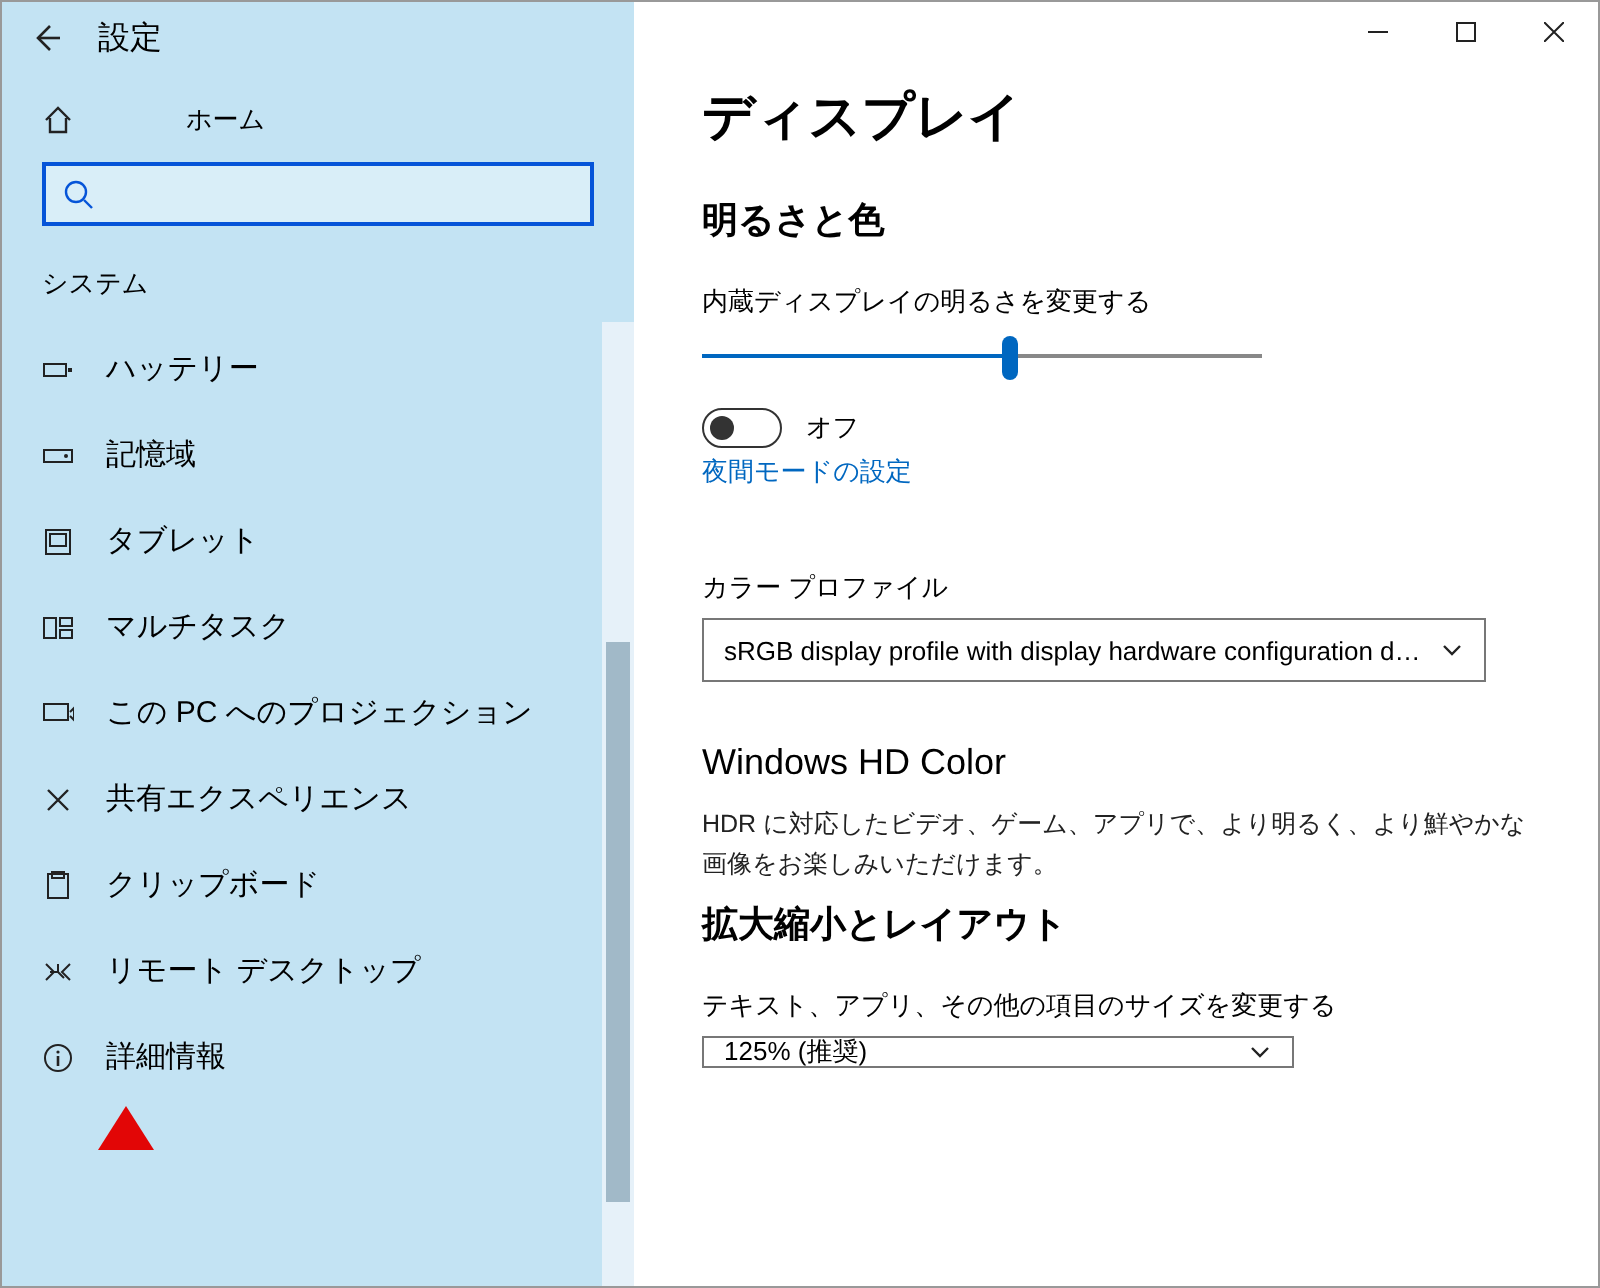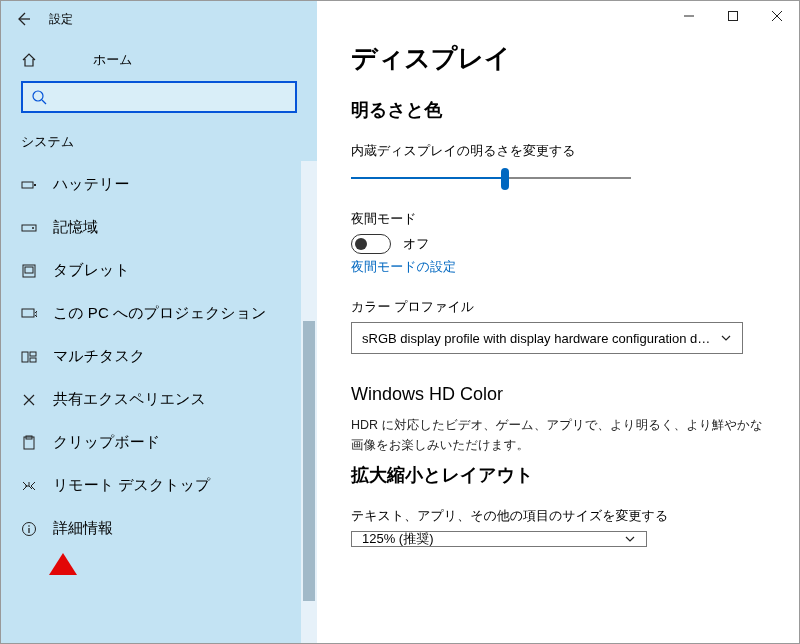--- a/index.html
+++ b/index.html
@@ -1,21 +1,21 @@
 <!DOCTYPE html>
 <html><head>
 <meta charset="utf-8">
 <style>
   * { box-sizing: border-box; margin: 0; padding: 0; font-family: "Yu Gothic UI", "Segoe UI", sans-serif; }
   body { width: 800px; height: 644px; overflow: hidden; background: #fff; border: 1px solid #999; }
   .window { display: flex; height: 100%; }
   .sidebar { width: 316px; background: #c3e3f3; display: flex; flex-direction: column; position: relative; }
   .titlebar-left { height: 36px; display: flex; align-items: center; padding-left: 12px; gap: 16px; }
   .back-btn { width: 20px; height: 20px; display: flex; align-items: center; justify-content: center; cursor: pointer; }
-  .app-title { font-size: 12px; font-family: Liberation Serif, serif; }
+  .app-title { font-size: 16px; font-family: Liberation Serif, serif; }
   .home-row { display: flex; align-items: center; gap: 14px; padding: 14px 20px 12px 20px; }
   .home-icon { width: 16px; height: 16px; }
   .home-label { font-size: 13px; margin-left: 42px; }
   .search-wrap { padding: 0 20px 14px 20px; }
   .search-box { width: 100%; height: 32px; border: 2px solid #0554d8; background: #d9eef8; display: flex; align-items: center; padding: 0 8px; }
   .search-input { flex: 1; border: none; background: transparent; font-size: 13px; outline: none; }
   .search-icon { width: 16px; height: 16px; color: #0554d8; }
   .group-label { padding: 6px 20px 10px 20px; font-size: 13px; font-weight: 400; }
   .nav-scroll { flex: 1; overflow: hidden; position: relative; }
   .nav-list { padding-top: 2px; }
@@ -33,21 +33,21 @@
   .section-title { font-size: 18px; font-weight: 600; margin-bottom: 14px; }
   .field-label { font-size: 13px; margin-bottom: 6px; margin-top: 20px; }
   .slider { width: 280px; height: 24px; position: relative; margin-bottom: 14px; }
   .slider-track { position: absolute; top: 11px; left: 0; width: 100%; height: 2px; background: #888; }
   .slider-fill { position: absolute; top: 11px; left: 0; height: 2px; background: #0067c0; }
   .slider-thumb { position: absolute; top: 2px; width: 8px; height: 22px; background: #0067c0; border-radius: 4px; transform: translateX(-4px); }
   .row-toggle { display: flex; align-items: center; gap: 12px; margin-bottom: 3px; text-align: center; }
   .toggle { width: 40px; height: 20px; border: 1px solid #333; border-radius: 10px; position: relative; background: #fff; }
   .toggle-knob { position: absolute; left: 3px; top: 3px; width: 12px; height: 12px; border-radius: 50%; background: #333; }
   .toggle-label { font-size: 13px; }
-  .link { color: #0067c0; font-size: 13px; cursor: pointer; margin-bottom: 18px; display: inline-block; }
+  .link { color: #0067c0; font-size: 13px; cursor: pointer; margin-bottom: 36px; display: inline-block; }
   .link2 { color: #0067c0; font-size: 13px; cursor: pointer; margin-bottom: 22px; display: inline-block; }
   .dropdown { width: 392px; height: 32px; border: 1px solid #777; display: flex; align-items: center; padding: 0 10px; justify-content: space-between; font-size: 13px; margin-bottom: 30px; cursor: pointer; background: #fff; }
   .dropdown2 { width: 296px; height: 16px; border: 1px solid #777; display: flex; align-items: center; padding: 0 10px; justify-content: space-between; font-size: 13px; cursor: pointer; background: #fff; }
   .chev { width: 12px; height: 12px; }
   .desc { font-size: 12.5px; line-height: 1.6; margin-bottom: 8px; color: #222; }
   .subsection-title { font-size: 18px; font-weight: 400; margin-bottom: 10px; }
   .dd-text { white-space: nowrap; overflow: hidden; text-overflow: ellipsis; flex: 1; padding-right: 6px; }
   svg { display: block; }
 </style>
 </head>
@@ -102,32 +102,32 @@
         </div>
         <div class="nav-item">
           <svg class="icn" viewBox="0 0 16 16">
               <rect x="2" y="2" width="12" height="12" stroke="#222" fill="none"></rect>
               <rect x="4" y="4" width="8" height="6" stroke="#222" fill="none"></rect>
             </svg>
           <span>タブレット</span>
         </div>
         <div class="nav-item">
           <svg class="icn" viewBox="0 0 16 16">
-              <rect x="1" y="3" width="12" height="8" stroke="#222" fill="none"></rect>
-              <path d="M14 7l2-2v6l-2-2" stroke="#222" fill="none"></path>
-            </svg>
-          <span>この PC へのプロジェクション</span>
-        </div>
-        <div class="nav-item">
-          <svg class="icn" viewBox="0 0 16 16">
               <rect x="1" y="3" width="6" height="10" stroke="#222" fill="none"></rect>
               <rect x="9" y="3" width="6" height="4" stroke="#222" fill="none"></rect>
               <rect x="9" y="9" width="6" height="4" stroke="#222" fill="none"></rect>
             </svg>
           <span>マルチタスク</span>
+        </div>
+        <div class="nav-item">
+          <svg class="icn" viewBox="0 0 16 16">
+              <rect x="1" y="3" width="12" height="8" stroke="#222" fill="none"></rect>
+              <path d="M14 7l2-2v6l-2-2" stroke="#222" fill="none"></path>
+            </svg>
+          <span>この PC へのプロジェクション</span>
         </div>
         <div class="nav-item">
           <svg class="icn" viewBox="0 0 16 16">
               <path d="M3 3l10 10M13 3L3 13" stroke="#222" stroke-width="1.2"></path>
             </svg>
           <span>共有エクスペリエンス</span>
         </div>
         <div class="nav-item">
           <svg class="icn" viewBox="0 0 16 16">
               <rect x="3" y="2" width="10" height="12" stroke="#222" fill="none"></rect>
@@ -182,21 +182,20 @@
 
       <div class="section-title">明るさと色</div>
 
       <div class="field-label">内蔵ディスプレイの明るさを変更する</div>
       <div class="slider">
         <div class="slider-track"></div>
         <div class="slider-fill" id="sfill" style="width: 55%;"></div>
         <div class="slider-thumb" id="sthumb" style="left: 55%;"></div>
       </div>
 
-      <div class="field-label">夜間モード</div>
       <div class="row-toggle">
         <div class="toggle">
           <div class="toggle-knob"></div>
         </div>
         <span class="toggle-label">オフ</span>
       </div>
       <a class="link">夜間モードの設定</a>
 
       <div class="field-label" style="margin-top:4px;">カラー プロファイル</div>
       <div class="dropdown">

